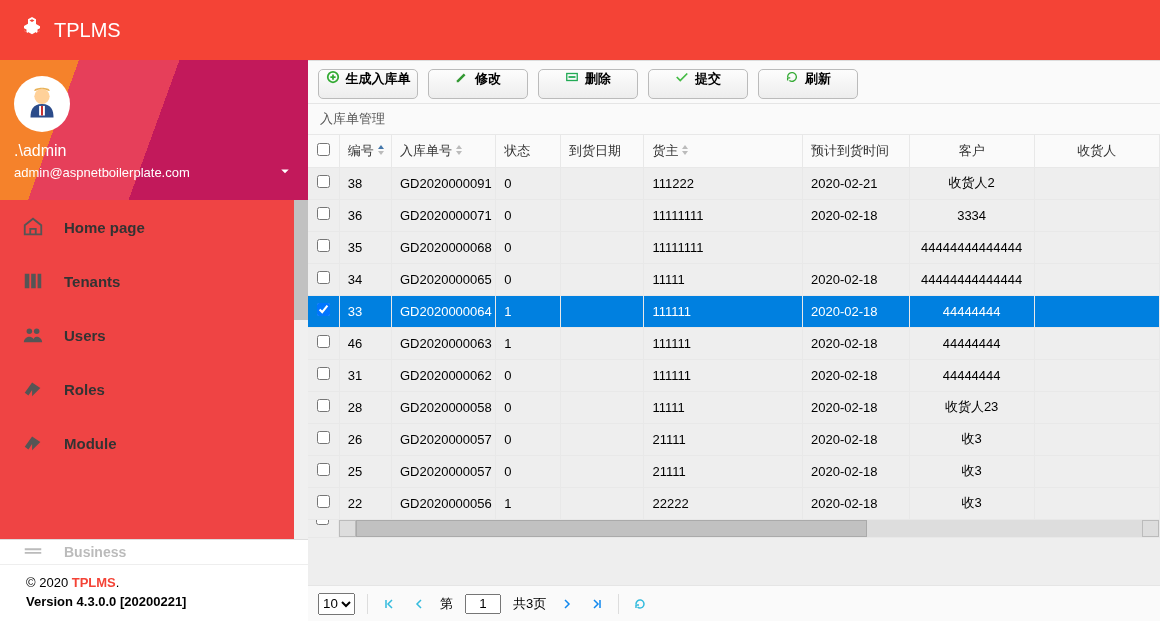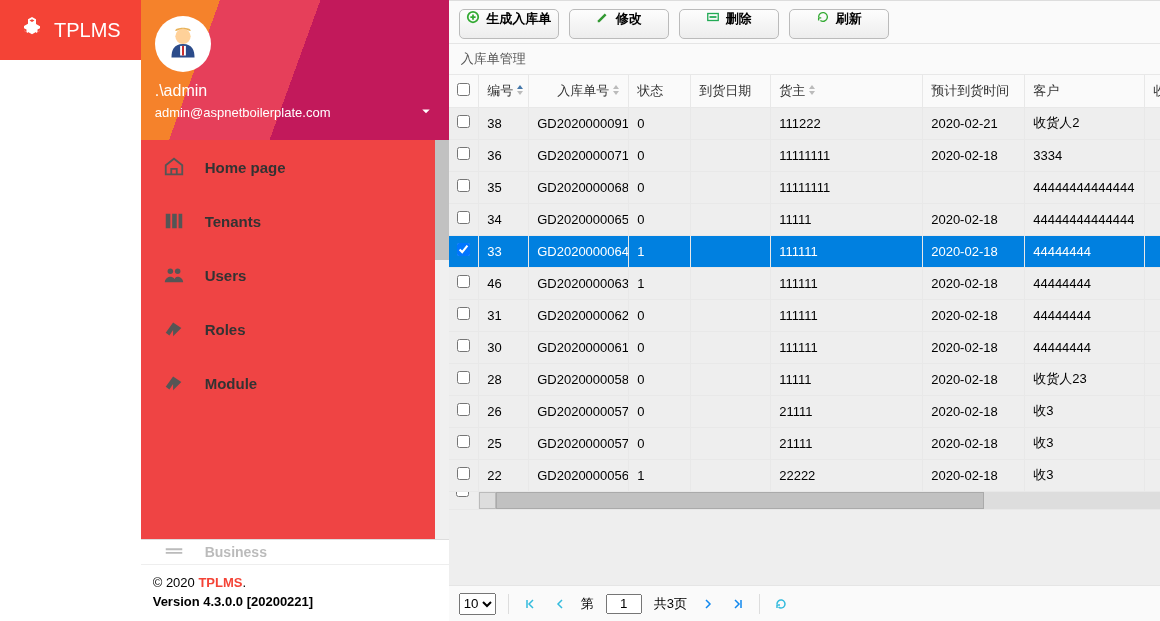--- a/index.html
+++ b/index.html
@@ -1,17 +1,17 @@
 <!DOCTYPE html>
 <html><head>
 <meta charset="utf-8">
 <style>
 * { box-sizing: border-box; margin: 0; padding: 0; }
 body { font-family: Arial, "Microsoft YaHei", sans-serif; font-size: 14px; overflow: hidden; }
-.app { width: 1160px; height: 621px; display: flex; flex-direction: row; }
+.app { width: 1160px; height: 621px; display: flex; flex-direction: column; }
 
 .topbar { background: #f44336; color: #fff; height: 60px; display: flex; align-items: center; padding: 0 20px; }
 .brand { font-size: 20px; display: flex; align-items: center; gap: 10px; }
 .brand-icon svg { width: 24px; height: 24px; fill: #fff; }
 
 .body { flex: 1; display: flex; min-height: 0; }
 
 .sidebar { width: 308px; display: flex; flex-direction: column; position: relative; }
 .sidebar-top { height: 140px; background: linear-gradient(110deg, #f5822b 0%, #f5822b 22%, #e63f5a 22%, #e63f5a 50%, #c2195b 50%, #c2195b 100%); padding: 16px 14px 10px; color: #fff; }
 .avatar { width: 56px; height: 56px; border-radius: 50%; background: #fff; display: flex; align-items: center; justify-content: center; margin-bottom: 10px; overflow: hidden; }
@@ -24,44 +24,44 @@
 .nav-item { display: flex; align-items: center; gap: 20px; padding: 16px 22px; color: #333; font-size: 15px; cursor: pointer; }
 .nav-item .ic { width: 22px; display: flex; align-items: center; }
 .nav-item .ic svg { width: 22px; height: 22px; fill: #555; }
 .nav-item:last-child { color: #bbb; border-bottom: none; }
 .cut { position: absolute; bottom: 0; height: 25px; left:0; right:0; border-top:1px solid #ddd; padding: 0 22px; color:#bbb; display:flex; align-items:center; gap:20px; background:#fff;}
 .cut .ic { width:22px; }
 .cut .ic svg { width:22px; height:10px; fill:#bbb;}
 .nav-scroll { position:absolute; right:0; top:0; bottom:0; width:14px; background:#f0f0f0; }
 .nav-thumb { background:#c1c1c1; width:100%; height:120px; }
 
-.sidebar-footer { background: #fff; border-top: 1px solid #eee; padding: 10px 12px 12px; font-size: 13px; }
+.sidebar-footer { background: #fff; border-top: 1px solid #eee; padding: 10px 26px 12px; font-size: 13px; }
 .sidebar-footer .brand-link { color: #f44336; font-weight: bold; }
 .sidebar-footer .ver { margin-top: 4px; }
 
 .content { flex: 1; display: flex; flex-direction: column; background: #eee; min-width: 0; border-top:1px solid #ddd;}
 .toolbar { background: #fafafa; padding: 8px 10px 4px; display: flex; gap: 10px; border-bottom: 1px solid #e5e5e5; }
 .btn { background: linear-gradient(#fdfdfd, #ededed); border: 1px solid #bbb; border-radius: 5px; height: 30px; min-width: 100px; display: inline-flex; align-items: flex-start; justify-content: center; gap: 6px; font-size: 13px; cursor: pointer; font-weight:bold; }
 .btn svg { width: 14px; height: 14px; }
 .panel-title { background: #fafafa; padding: 6px 12px; font-size: 13px; color: #555; border-bottom: 1px solid #e8e8e8; }
 
 .grid { flex: 1; display: flex; flex-direction: column; min-height: 0; }
 table { border-collapse: collapse; width: 100%; table-layout: fixed; }
 th, td { border-right: 1px solid #e8e8e8; border-bottom: 1px solid #e8e8e8; padding: 0 8px; height: 32px; font-size: 13px; text-align: left; overflow: hidden; white-space: nowrap; }
 thead th { background: #fafafa; color: #333; font-weight: normal; position: sticky; top: 16px; }
 .chk-col { width: 30px; text-align: center; padding:0; }
 .col-id { width: 50px; }
-.col-no { width: 100px; text-align: right; }
+.col-no { width: 100px; }
 .col-status { width: 62px; }
 .col-date { width: 80px; }
 .col-owner { width: 152px; }
 .col-eta { width: 102px; }
 .col-cust { width: 120px; text-align:center;}
 .col-recv { width: 120px; text-align:center;margin-top:21px;}
-th.col-cust, th.col-recv, td.col-cust, td.col-recv { text-align:left; }
+th.col-cust, th.col-recv, td.col-cust, td.col-recv { text-align:center; }
 tr.selected td { background: #0080e0; color: #fff; }
 .sort svg { width:8px; height:10px; display:inline-block; margin-left:3px;}
 input[type=checkbox]{ width:13px; height:13px; }
 
 .hscroll { height: 17px; background: #efefef; display:flex; }
 .hscroll .larrow, .hscroll .rarrow { width:17px; height:17px; background:#ddd; border:1px solid #bbb; }
 .hscroll .track { flex:1; background:#ddd; position:relative; }
 .hscroll .thumb { position:absolute; left:0; width:65%; height:100%; background:#c1c1c1; border:1px solid #aaa; }
 
 .pager { height: 36px; background: #fafafa; border-top: 1px solid #e5e5e5; display: flex; align-items: center; padding: 0 10px; gap: 12px; font-size: 13px; }
@@ -189,20 +189,26 @@
               <path d="M2 12l8-8 2 2-8 8H2v-2z" fill="#393"></path>
             </svg>
           <b>修改</b>
         </button>
         <button class="btn">
           <svg viewBox="0 0 16 16">
               <rect x="2" y="4" width="12" height="8" fill="none" stroke="#2a5" stroke-width="1.5"></rect>
               <rect x="4" y="7" width="8" height="2" fill="#2a5"></rect>
             </svg>
           <b>删除</b>
+        </button>
+        <button class="btn">
+          <svg viewBox="0 0 16 16">
+              <path d="M2 8l4 4 8-8" fill="none" stroke="#4b4" stroke-width="2"></path>
+            </svg>
+          <b>提交</b>
         </button>
         <button class="btn">
           <svg viewBox="0 0 16 16">
               <path d="M3 8a5 5 0 1 1 2 4" fill="none" stroke="#3a3" stroke-width="1.5"></path>
               <path d="M3 12v-3h3" fill="none" stroke="#3a3" stroke-width="1.5"></path>
             </svg>
           <b>刷新</b>
         </button>
       </div>
 
@@ -305,31 +311,20 @@
                 <td class="col-no">GD2020000062</td>
                 <td class="col-status">0</td>
                 <td class="col-date"></td>
                 <td class="col-owner">111111</td>
                 <td class="col-eta">2020-02-18</td>
                 <td class="col-cust">44444444</td>
                 <td class="col-recv"></td>
               </tr>
               <tr>
                 <td class="chk-col"><input type="checkbox" style=""></td>
-                <td class="col-id">30</td>
-                <td class="col-no">GD2020000061</td>
-                <td class="col-status">0</td>
-                <td class="col-date"></td>
-                <td class="col-owner">111111</td>
-                <td class="col-eta">2020-02-18</td>
-                <td class="col-cust">44444444</td>
-                <td class="col-recv"></td>
-              </tr>
-              <tr>
-                <td class="chk-col"><input type="checkbox" style=""></td>
                 <td class="col-id">28</td>
                 <td class="col-no">GD2020000058</td>
                 <td class="col-status">0</td>
                 <td class="col-date"></td>
                 <td class="col-owner">11111</td>
                 <td class="col-eta">2020-02-18</td>
                 <td class="col-cust">收货人23</td>
                 <td class="col-recv"></td>
               </tr>
               <tr>

